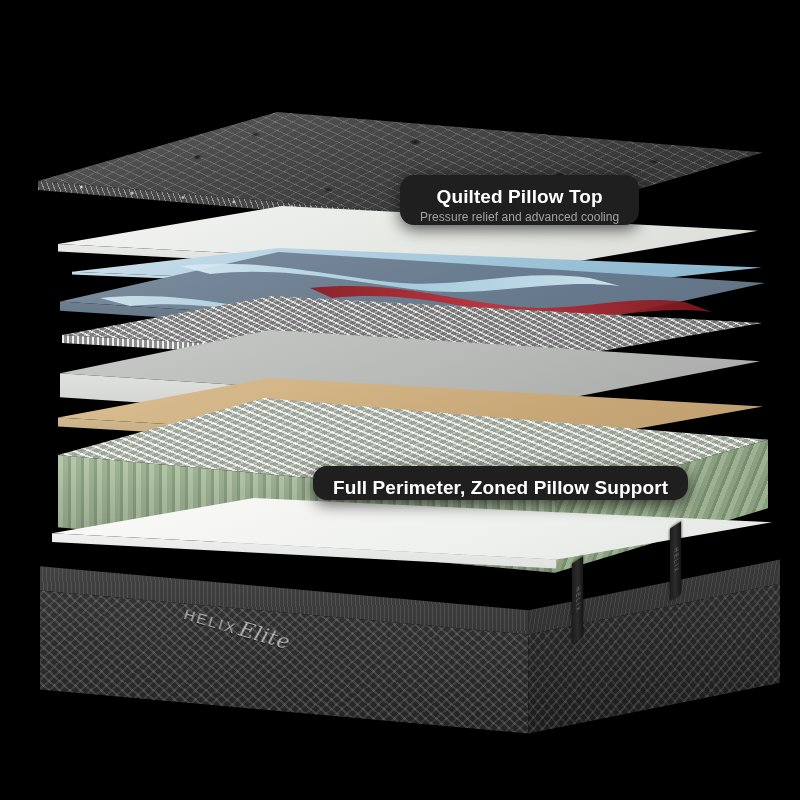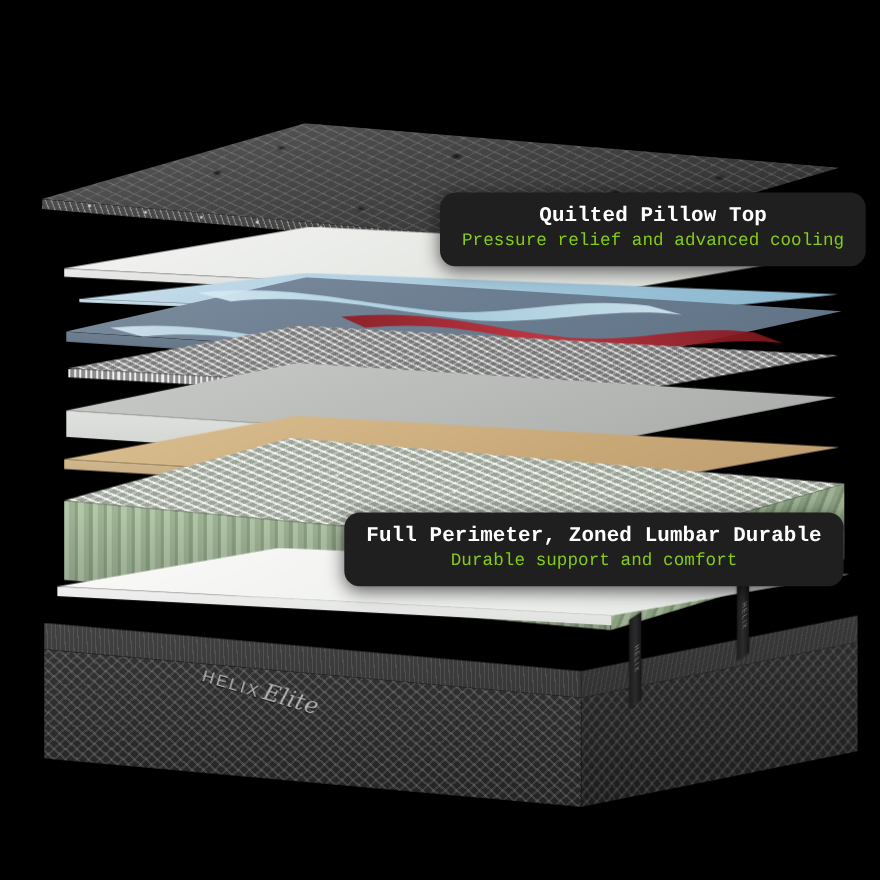--- a/index.html
+++ b/index.html
@@ -329,39 +329,38 @@
     left: 670px; top: 525px;
     width: 11px; height: 72px;
     transform: skewY(-33deg);
   }
 
   
   .callout {
     position: absolute;
     background: #1f1f1f;
     border-radius: 14px;
-    padding: 9px 20px 11px;
+    padding: 9px 20px 0;
     text-align: center;
     box-shadow: 0 4px 16px rgba(0,0,0,.65);
-    font-family: Liberation Mono, monospace;
   }
   .callout .c-title {
     display: block;
     color: #ffffff;
     font-weight: bold;
     font-size: 19px;
     line-height: 1.32;
     letter-spacing: .1px;
     white-space: nowrap;
   }
   .callout .c-sub {
     display: block;
-    color: #84cc16;
+    color: #a3a3a3;
     font-weight: 400;
-    font-size: 16px;
+    font-size: 12px;
     line-height: 1.34;
     letter-spacing: .05px;
     white-space: nowrap;
   }
 
   #callout-1 { left: 400px; top: 175px; }
   #callout-2 { left: 103px; top: 336px; }
   #callout-3 { left: 313px; top: 466px; }
 </style>
 </head>
@@ -455,17 +454,16 @@
     <span>HELIX</span>
   </div>
 
   <div class="callout" id="callout-1">
     <span class="c-title">Quilted Pillow Top</span>
     <span class="c-sub">Pressure relief and advanced cooling</span>
   </div>
 
 
   <div class="callout" id="callout-3">
-    <span class="c-title">Full Perimeter, Zoned Lumbar Durable</span>
-    <span class="c-sub">Durable support and comfort</span>
+    <span class="c-title">Full Perimeter, Zoned Pillow Support</span>
   </div>
 
 </div>
 
 </body></html>

